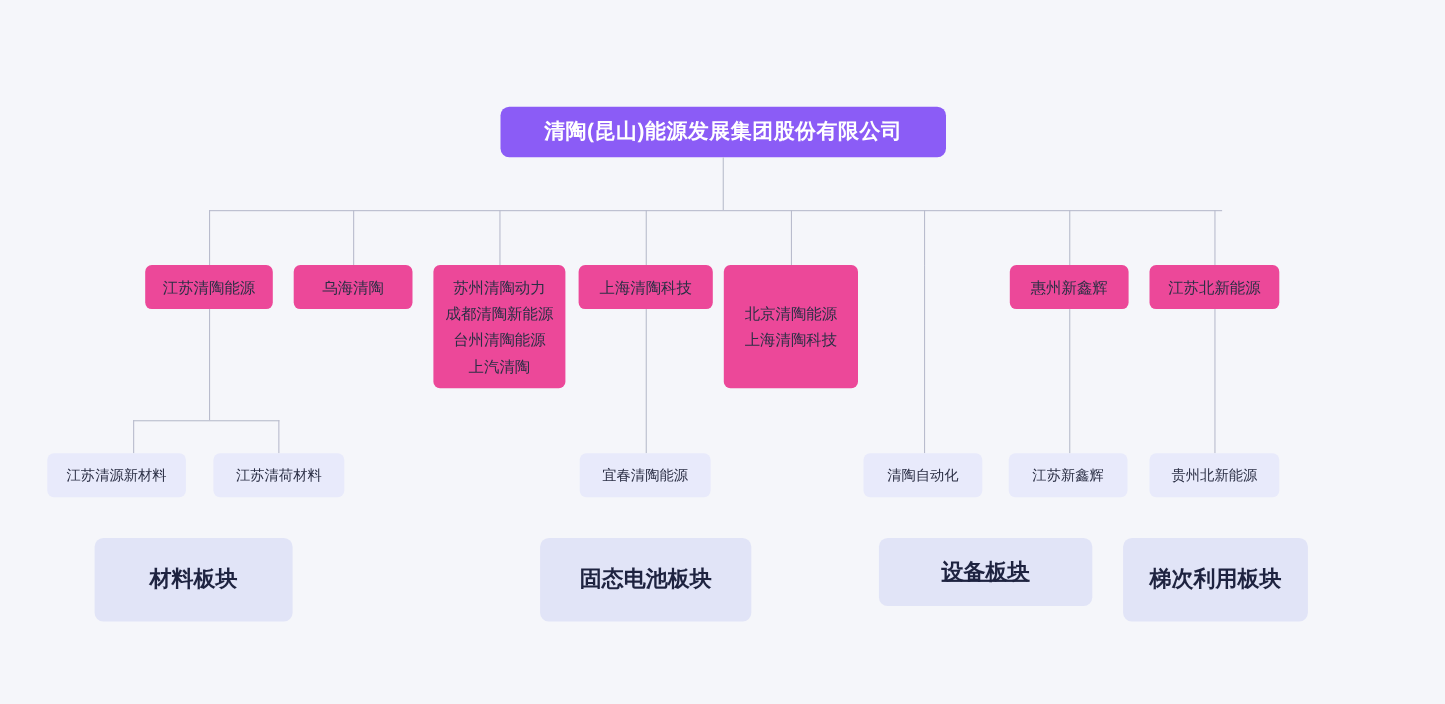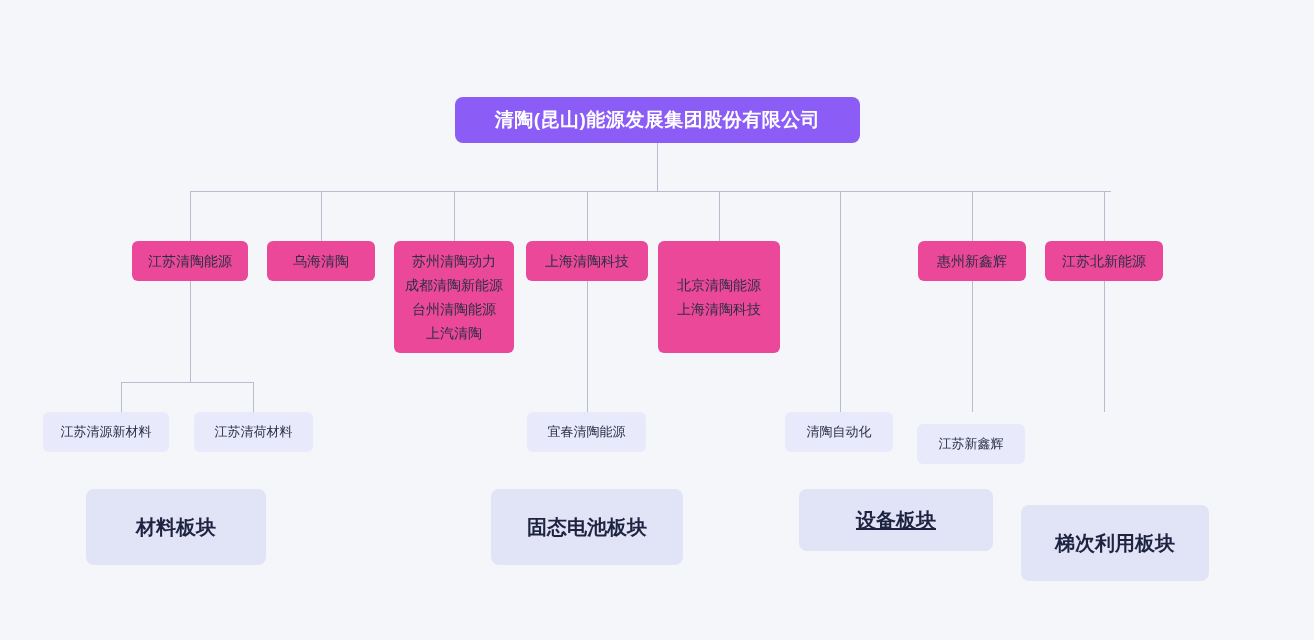--- a/index.html
+++ b/index.html
@@ -125,28 +125,31 @@
     </div>
     <div class="node leaf" style="left: 194px; top: 412px; width: 119px; height: 40px;">
       <span class="line-text">江苏清荷材料</span>
     </div>
     <div class="node leaf" style="left: 527px; top: 412px; width: 119px; height: 40px;">
       <span class="line-text">宜春清陶能源</span>
     </div>
     <div class="node leaf" style="left: 785px; top: 412px; width: 108px; height: 40px;">
       <span class="line-text">清陶自动化</span>
     </div>
-    <div class="node leaf" style="left: 917px; top: 424px; width: 108px; height: 40px;">
+    <div class="node leaf" style="left: 917px; top: 412px; width: 108px; height: 40px;">
       <span class="line-text">江苏新鑫辉</span>
+    </div>
+    <div class="node leaf" style="left: 1045px; top: 412px; width: 118px; height: 40px;">
+      <span class="line-text">贵州北新能源</span>
     </div>
     <div class="node sector" style="left: 86px; top: 489px; width: 180px; height: 76px;">
       <span class="line-text">材料板块</span>
     </div>
     <div class="node sector" style="left: 491px; top: 489px; width: 192px; height: 76px;">
       <span class="line-text">固态电池板块</span>
     </div>
     <div class="node sector" style="left: 799px; top: 489px; width: 194px; height: 62px; text-decoration: underline;">
       <span class="line-text">设备板块</span>
     </div>
-    <div class="node sector" style="left: 1021px; top: 489px; width: 188px; height: 76px; margin-top: 16px;">
+    <div class="node sector" style="left: 1021px; top: 489px; width: 168px; height: 76px;">
       <span class="line-text">梯次利用板块</span>
     </div>
   </div>
 
 </body></html>

